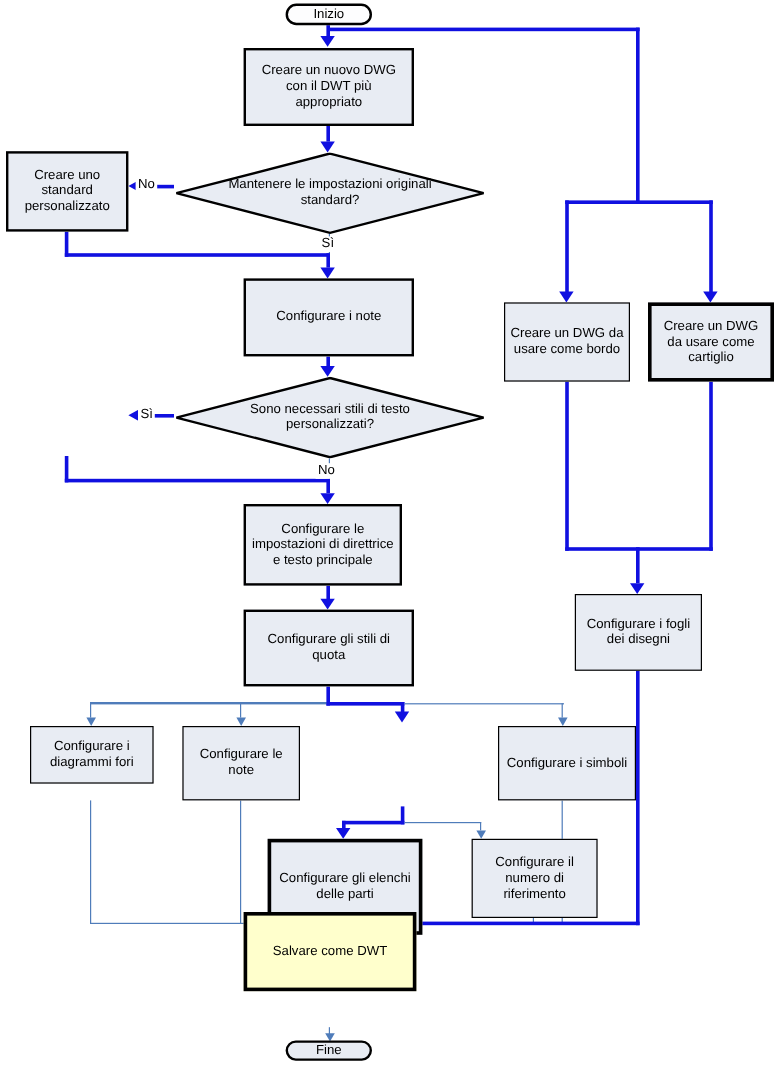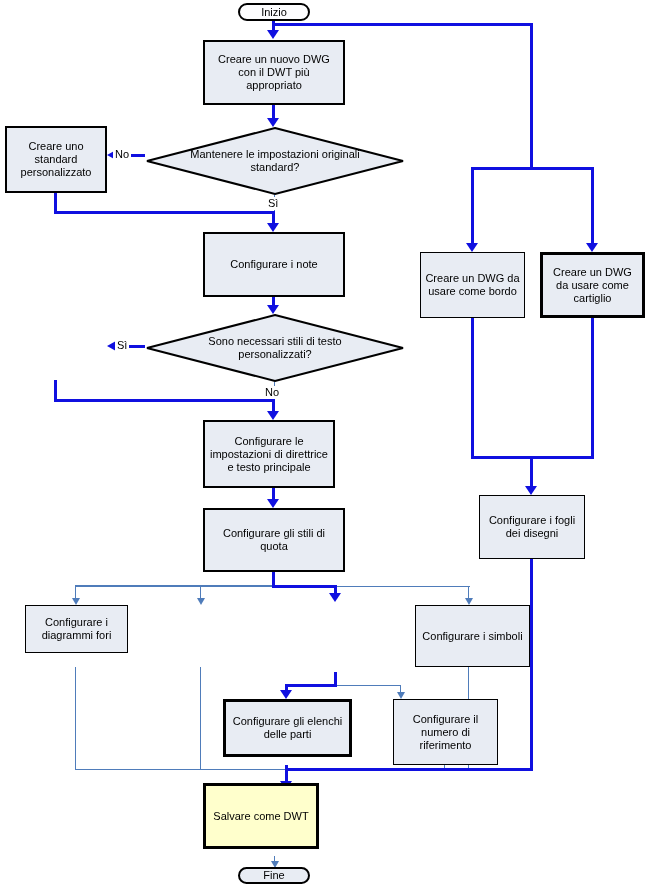--- a/index.html
+++ b/index.html
@@ -142,25 +142,26 @@
   <div class="node" style="left:203px;top:508px;width:142px;height:64px">Configurare gli stili di quota</div>
 
   <div class="node b1" style="left:420px;top:252px;width:105px;height:66px">Creare un DWG da usare come bordo</div>
 
   <div class="node b3" style="left:540px;top:252px;width:105px;height:66px">Creare un DWG da usare come cartiglio</div>
 
   <div class="node b1" style="left:479px;top:495px;width:106px;height:64px">Configurare i fogli dei disegni</div>
 
   <div class="node b1" style="left:25px;top:605px;width:103px;height:48px">Configurare i diagrammi fori</div>
 
+  <div class="node b1" style="left:152px;top:605px;width:98px;height:62px">Configurare le note</div>
 
 
   <div class="node b1" style="left:415px;top:605px;width:115px;height:62px">Configurare i simboli</div>
 
-  <div class="node b3" style="left:223px;top:699px;width:129px;height:58px">Configurare gli elenchi delle parti</div>
+  <div class="node b3" style="left:223px;top:699px;width:129px;height:80px">Configurare gli elenchi delle parti</div>
 
   <div class="node b1" style="left:393px;top:699px;width:105px;height:66px">Configurare il numero di riferimento</div>
 
-  <div class="node b3 save" style="left:203px;top:783px;width:116px;height:66px">Salvare come DWT</div>
+  <div class="node b3 save" style="left:203px;top:760px;width:144px;height:66px">Salvare come DWT</div>
 
   <div class="node term" style="left:238px;top:867px;width:72px;height:17px">Fine</div>
 
 </div>
 
 </body></html>

